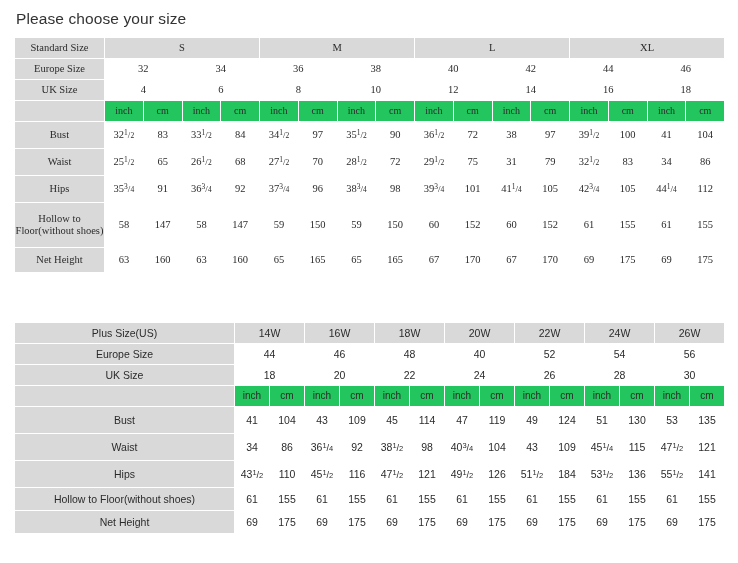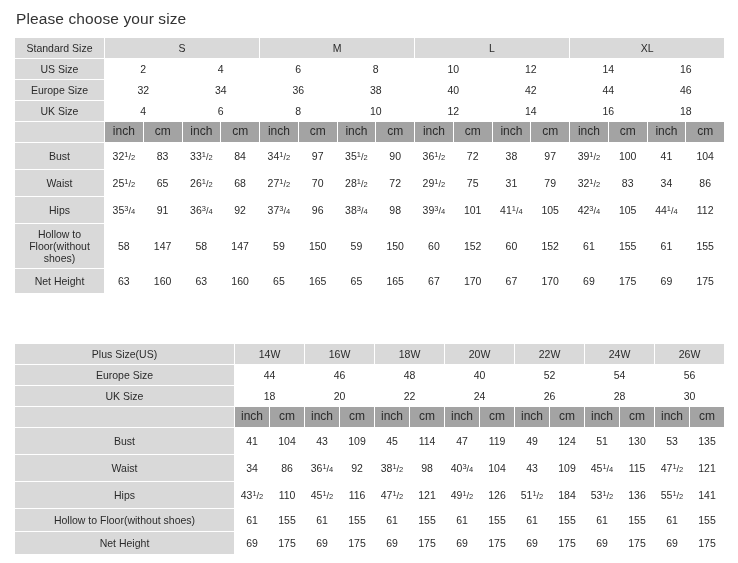--- a/index.html
+++ b/index.html
@@ -27,21 +27,21 @@
     padding: 10px 0 9px 2px;
     letter-spacing: 0.1px;
   }
   table {
     border-collapse: collapse;
     table-layout: fixed;
     width: 710px;
     font-size: 10.5px;
     color: #2b2b2b;
   }
-  table.t1 { width: 710px; }
+  table.t1 { width: 710px; font-family: Liberation Serif, serif; }
   table.t2 { width: 710px; margin-top: 27px; }
   td {
     border: 1px solid #ffffff;
     text-align: center;
     vertical-align: middle;
     background: #ffffff;
     padding: 0;
     height: 20px;
     line-height: 1.15;
   }
@@ -49,22 +49,22 @@
     background: #d9d9d9;
   }
   td.lbl {
     background: #d9d9d9;
     font-size: 10.5px;
   }
   td.val {
     background: #ffffff;
   }
   td.unit {
-    background: #a3a3a3;
-    font-size: 12px;
+    background: #22c55e;
+    font-size: 10px;
   }
   .tall { height: 30px; }
   .t1 .rowtall td { height: 26px; }
   .frac {
     display: inline-block;
     white-space: nowrap;
   }
   .frac sup {
     font-size: 7.5px;
     vertical-align: 0.42em;
@@ -90,31 +90,20 @@
       <col style="width:90px">
       <col span="16" style="width:38.75px">
     </colgroup>
     <tbody>
       <tr>
         <td class="lbl">Standard Size</td>
         <td class="hdr" colspan="4">S</td>
         <td class="hdr" colspan="4">M</td>
         <td class="hdr" colspan="4">L</td>
         <td class="hdr" colspan="4">XL</td>
-      </tr>
-      <tr>
-        <td class="lbl">US Size</td>
-        <td class="val" colspan="2">2</td>
-        <td class="val" colspan="2">4</td>
-        <td class="val" colspan="2">6</td>
-        <td class="val" colspan="2">8</td>
-        <td class="val" colspan="2">10</td>
-        <td class="val" colspan="2">12</td>
-        <td class="val" colspan="2">14</td>
-        <td class="val" colspan="2">16</td>
       </tr>
       <tr>
         <td class="lbl">Europe Size</td>
         <td class="val" colspan="2">32</td>
         <td class="val" colspan="2">34</td>
         <td class="val" colspan="2">36</td>
         <td class="val" colspan="2">38</td>
         <td class="val" colspan="2">40</td>
         <td class="val" colspan="2">42</td>
         <td class="val" colspan="2">44</td>

